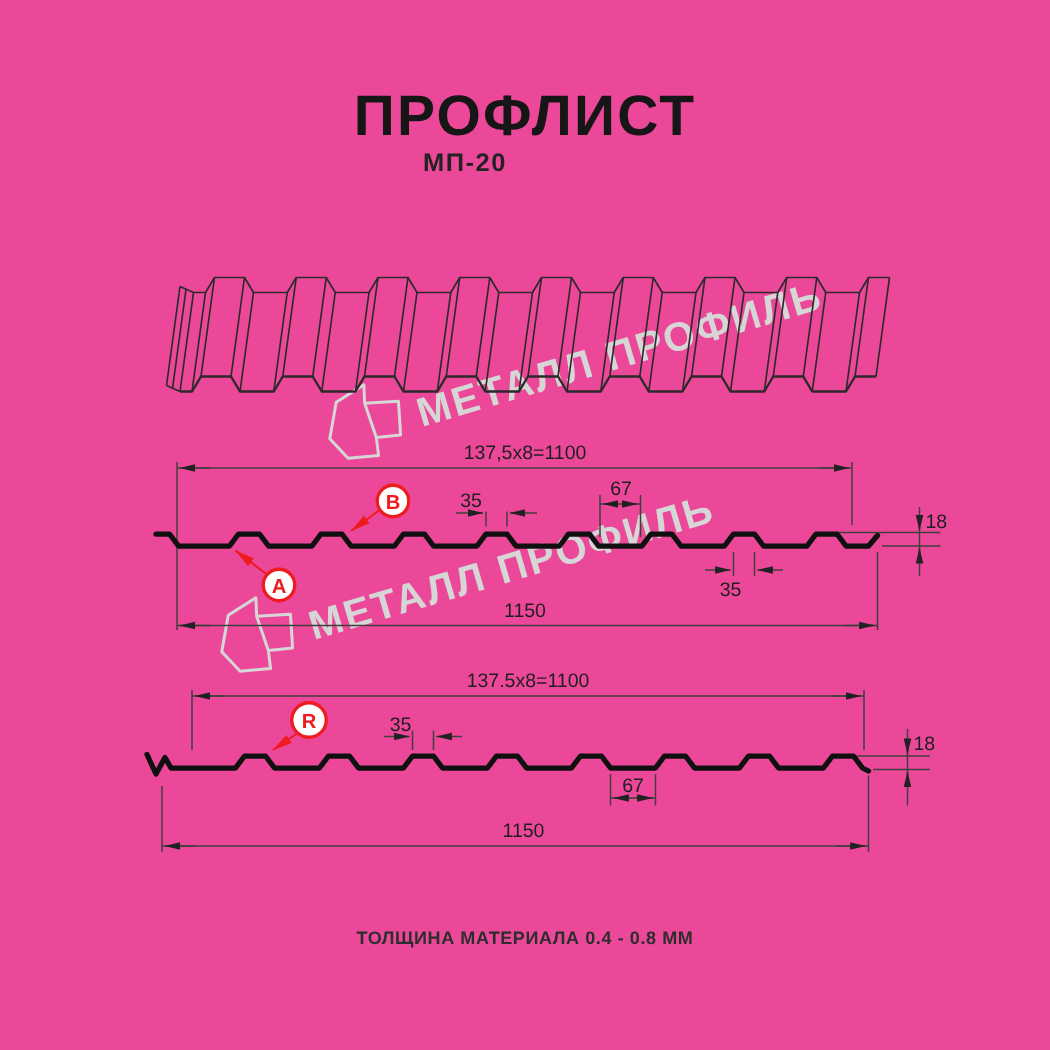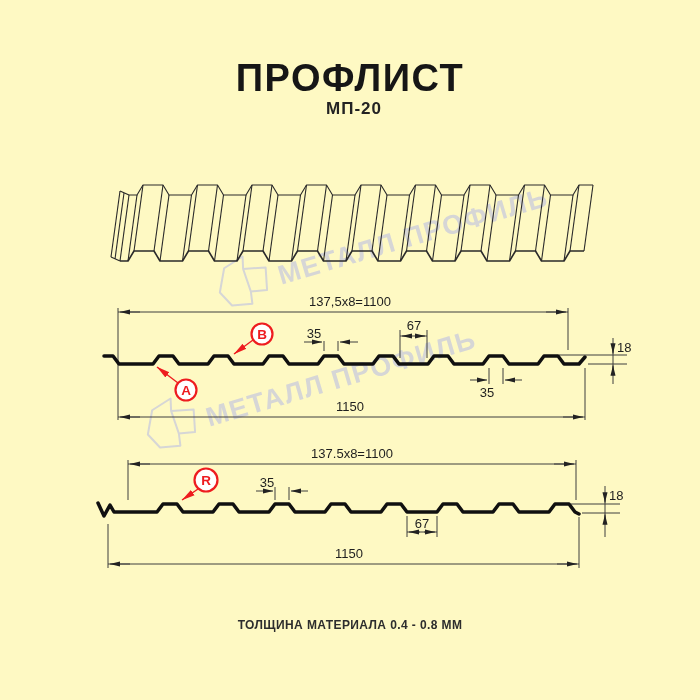--- a/index.html
+++ b/index.html
@@ -1,21 +1,21 @@
 <!DOCTYPE html>
 <html><head>
 <meta charset="utf-8">
 <style>
   html,body{margin:0;padding:0;background:#ffffff;}
-  .stage{position:relative;width:700px;height:700px;background:#fef9c3;overflow:hidden;
+  .stage{position:relative;width:700px;height:700px;background:#ec4899;overflow:hidden;
          font-family:"Liberation Sans", sans-serif;}
   .title{position:absolute;left:0;top:57px;width:700px;text-align:center;
          font-size:38px;font-weight:800;letter-spacing:1.5px;color:#161616;}
   .subtitle{position:absolute;left:0;top:99px;width:620px;text-align:center;
-         font-size:17px;font-weight:700;letter-spacing:1px;color:#232323;padding-left:44px;}
+         font-size:17px;font-weight:700;letter-spacing:1px;color:#232323;}
   .caption{position:absolute;left:0;top:618px;width:700px;text-align:center;
          font-size:12px;font-weight:700;letter-spacing:.4px;color:#2d2d2d;}
   svg{position:absolute;left:0;top:0;}
   .dimtxt{font-size:13px;fill:#1f1f1f;font-family:"Liberation Sans",sans-serif;}
   .redtxt{font-size:13.5px;font-weight:bold;fill:#ee1c1f;font-family:"Liberation Sans",sans-serif;}
   .wmtxt{font-size:27px;font-weight:bold;letter-spacing:1.5px;fill:#d6d6d6;
          font-family:"Liberation Sans",sans-serif;}
   .thin{stroke:#3f3f3f;stroke-width:1;fill:none;}
   .profile{stroke:#101010;stroke-width:3.5;fill:none;stroke-linejoin:round;stroke-linecap:round;}
   .sheet{stroke:#2a2a2a;stroke-width:1.1;fill:none;stroke-linejoin:round;}

